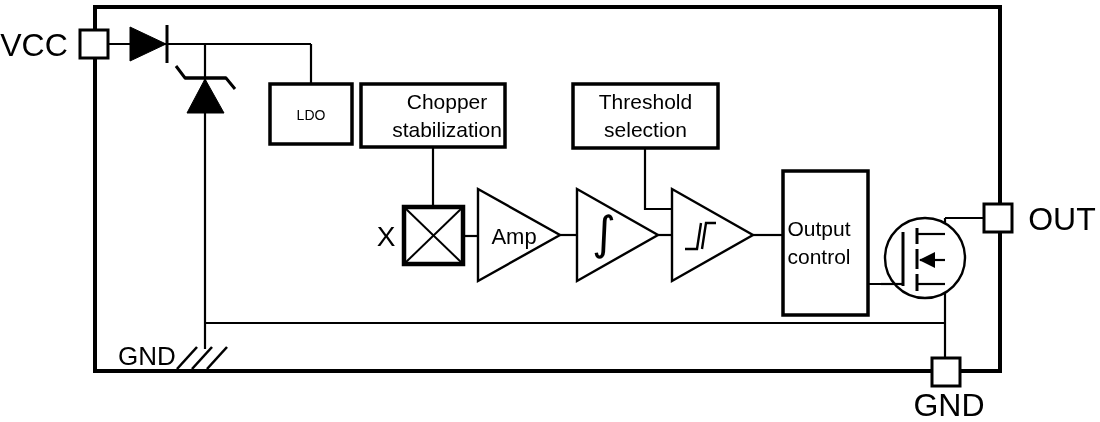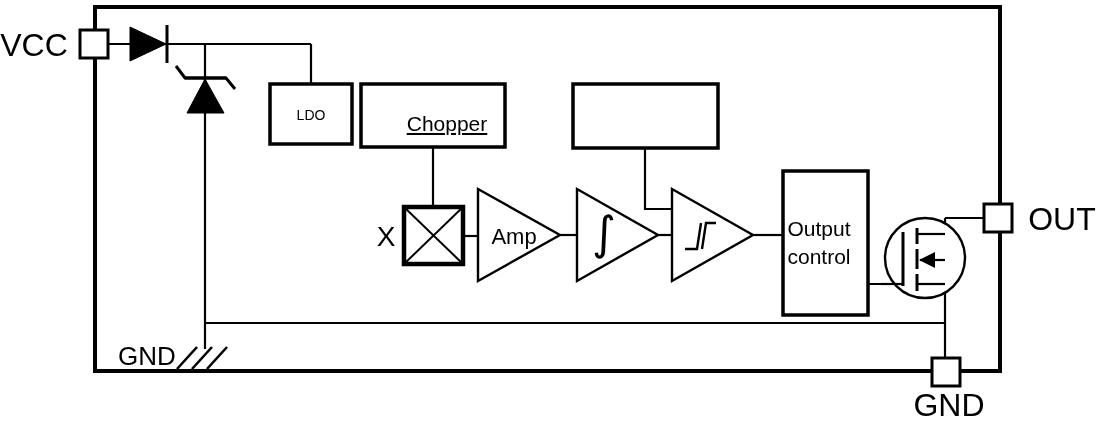--- a/index.html
+++ b/index.html
@@ -117,23 +117,28 @@
 
   <div class="lbl pin-lbl" style="left:1062px;top:219px;">OUT</div>
   <div class="lbl pin-lbl" style="left:34px;top:45px;">VCC</div>
   <div class="lbl pin-lbl" style="left:949px;top:405px;">GND</div>
   <div class="lbl gnd-int-lbl" style="left:147px;top:356px;">GND</div>
   <div class="lbl x-lbl" style="left:386px;top:237px;">X</div>
   <div class="lbl" style="left:311px;top:115px;font-size:14px;">LDO</div>
   <div class="lbl amp-lbl" style="left:514px;top:237px;">Amp</div>
   <div class="lbl int-lbl" style="left:604px;top:233px;">∫</div>
 
-  <div class="block-text" style="left:361px;top:92px;width:172px;height:63px;text-decoration:underline;">
+  <div class="block-text" style="left:361px;top:84px;width:172px;height:63px;">
     <div>Chopper</div>
+    <div>stabilization</div>
   </div>
 
+  <div class="block-text" style="left:573px;top:84px;width:145px;height:64px;">
+    <div>Threshold</div>
+    <div>selection</div>
+  </div>
 
   <div class="block-text" style="left:783px;top:171px;width:72px;height:144px;">
     <div>Output</div>
     <div>control</div>
   </div>
 
 </div>
 
 </body></html>

